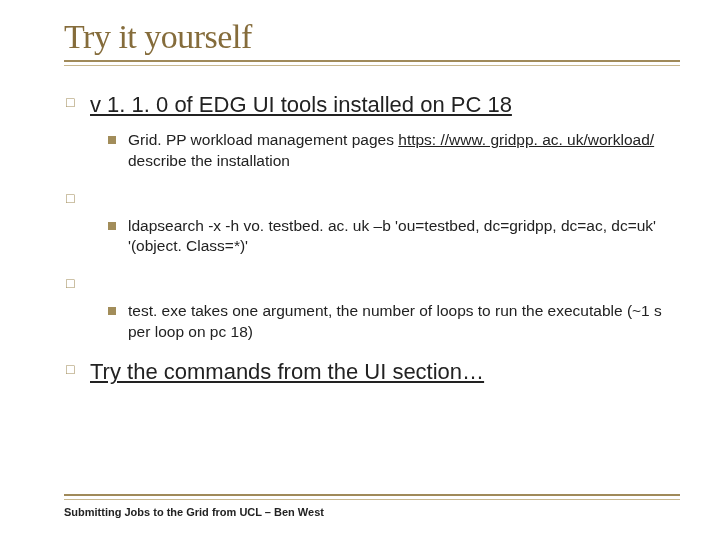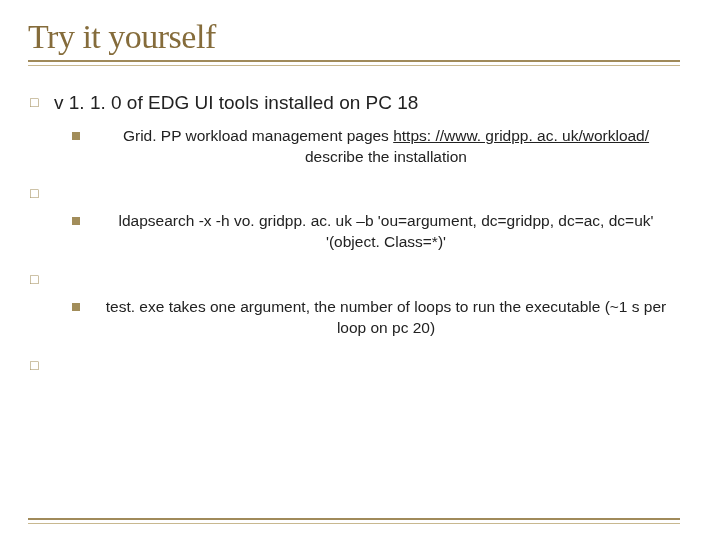--- a/index.html
+++ b/index.html
@@ -12,20 +12,21 @@
     box-sizing: border-box;
     position: relative;
     overflow: hidden;
   }
   .slide {
     padding: 18px 40px 10px 28px;
     box-sizing: border-box;
     height: 100%;
     display: flex;
     flex-direction: column;
+    margin-left: 36px;
   }
   .title {
     font-family: Georgia, 'Times New Roman', serif;
     font-size: 34px;
     color: #856c3b;
     letter-spacing: -0.5px;
     margin: 0 0 4px 0;
     font-weight: normal;
   }
   .title-rule {
@@ -46,29 +47,29 @@
   }
   .lvl1 .bullet {
     color: #a28d5a;
     font-size: 14px;
     margin-right: 12px;
     margin-top: 4px;
     width: 12px;
     flex-shrink: 0;
   }
   .lvl1 .text {
-    font-size: 19px;
+    font-size: 22px;
     color: #222;
     line-height: 1.35;
+    text-decoration: underline;
   }
   .lvl2 {
     display: flex;
     align-items: flex-start;
     margin: 10px 0 4px 42px;
-    text-align: center;
   }
   .lvl2 .bullet {
     width: 8px;
     height: 8px;
     background: #a28d5a;
     margin-right: 12px;
     margin-top: 6px;
     flex-shrink: 0;
   }
   .lvl2 .text {
@@ -107,27 +108,29 @@
       </div>
       <div class="lvl2">
         <span class="bullet"></span>
         <span class="text">Grid. PP workload management pages <span class="link">https: //www. gridpp. ac. uk/workload/</span> describe the installation</span>
       </div>
       <div class="lvl1">
         <span class="bullet">□</span>
       </div>
       <div class="lvl2">
         <span class="bullet"></span>
-        <span class="text">ldapsearch -x -h vo. gridpp. ac. uk –b 'ou=argument, dc=gridpp, dc=ac, dc=uk' '(object. Class=*)'</span>
+        <span class="text">ldapsearch -x -h vo. testbed. ac. uk –b 'ou=testbed, dc=gridpp, dc=ac, dc=uk' '(object. Class=*)'</span>
       </div>
       <div class="lvl1">
         <span class="bullet">□</span>
       </div>
       <div class="lvl2">
         <span class="bullet"></span>
-        <span class="text">test. exe takes one argument, the number of loops to run the executable (~1 s per loop on pc 20)</span>
+        <span class="text">test. exe takes one argument, the number of loops to run the executable (~1 s per loop on pc 18)</span>
       </div>
       <div class="lvl1">
         <span class="bullet">□</span>
+        <span class="text">Try the commands from the UI section…</span>
       </div>
     </div>
   <hr class="footer-rule">
+  <div class="footer">Submitting Jobs to the Grid from UCL – Ben West</div>
 </div>
 
 </body></html>

